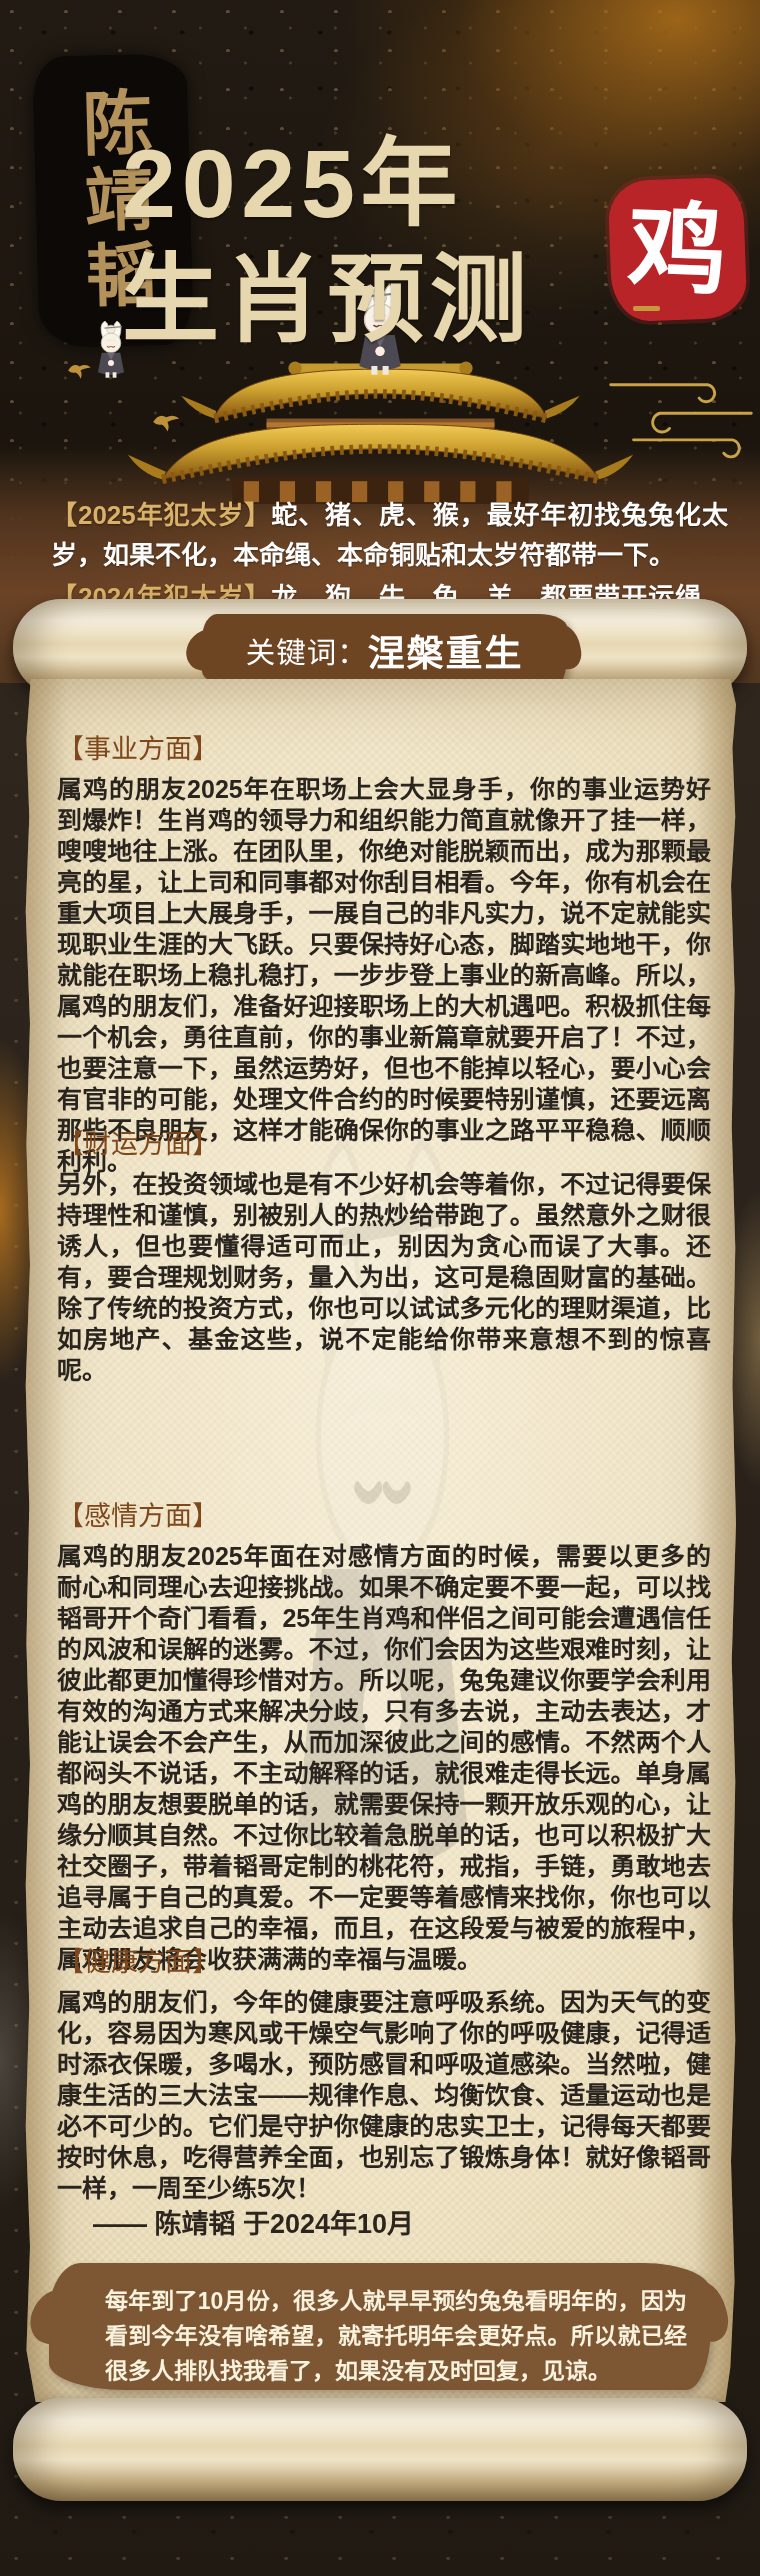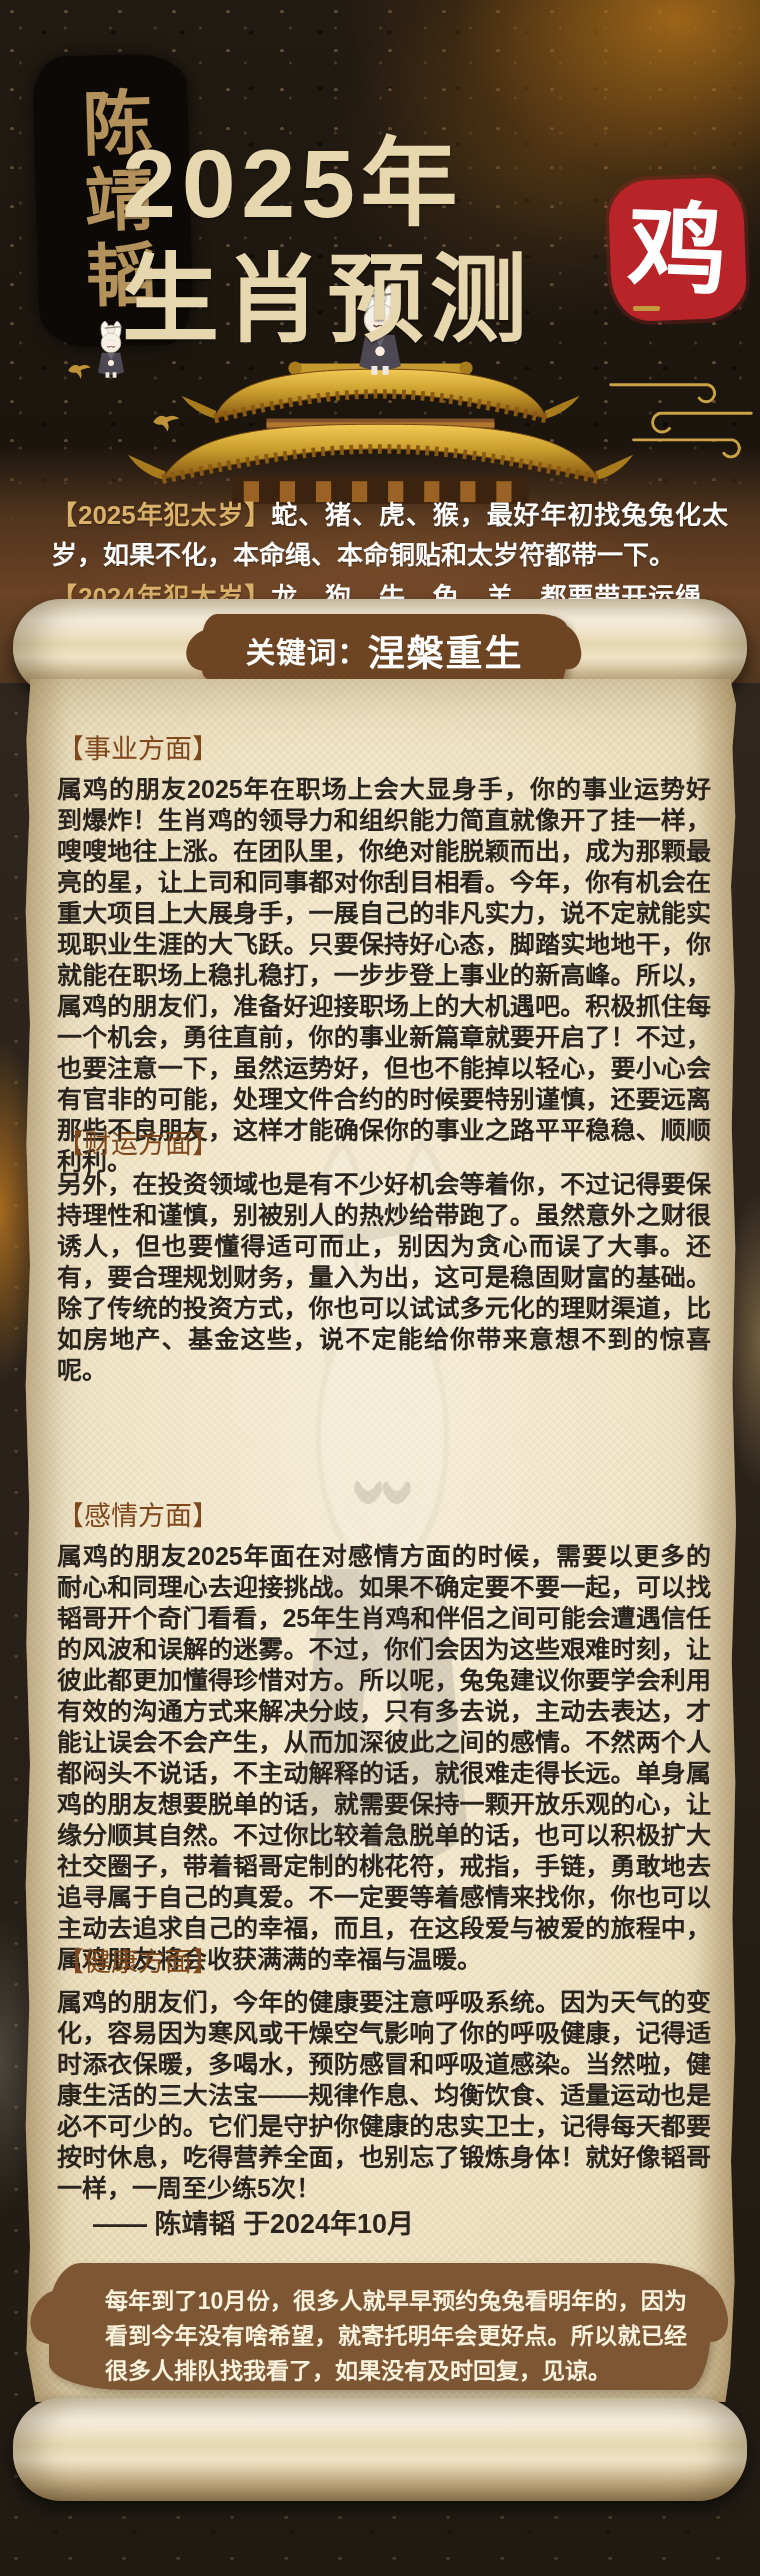--- a/index.html
+++ b/index.html
@@ -93,21 +93,21 @@
     clip-path:polygon(0.8% 0,99.2% 0,100% 1.5%,99.5% 4%,99.9% 8%,99.3% 12%,99.8% 18%,99.4% 26%,99.9% 33%,99.5% 41%,100% 49%,99.4% 57%,99.9% 64%,99.5% 72%,99.9% 79%,99.3% 86%,99.8% 93%,99.2% 98%,98.5% 100%,1.5% 100%,0.2% 97%,0.7% 91%,0.1% 84%,0.6% 77%,0.1% 70%,0.7% 63%,0.2% 56%,0.6% 48%,0.1% 41%,0.7% 34%,0.2% 27%,0.7% 20%,0.1% 13.5%,0.6% 8%,0.2% 3.5%);
   }
   .keyword-banner{
     position:absolute;left:202px;top:614px;width:365px;height:72px;
     background:#6e4523;border-radius:15px 28.5px 11.4px 32px/25px 13.3px 30px 15px;
     display:flex;align-items:center;justify-content:center;
     box-shadow:3.8px 3.8px 7.6px rgba(60,35,10,.35);
   }
   .keyword-banner::before{content:"";position:absolute;left:-15px;top:15px;width:38px;height:42px;background:#6e4523;border-radius:60% 40% 55% 45%;transform:rotate(14deg);}
   .keyword-banner::after{content:"";position:absolute;right:-13.3px;top:9.5px;width:34px;height:46px;background:#6e4523;border-radius:45% 55% 40% 60%;transform:rotate(-12deg);}
-  .keyword-banner .kprefix{color:#fff;font-size:29.5px;font-weight:700;letter-spacing:1px;}
+  .keyword-banner .kprefix{color:#fff;font-size:29.5px;font-weight:400;letter-spacing:1px;}
   .keyword-banner .kword{color:#fff;font-size:37px;font-weight:900;letter-spacing:1.9px;}
   .watermark{position:absolute;left:240px;top:1127px;width:285px;height:825px;opacity:.16;filter:grayscale(35%);}
   
   .section{position:absolute;left:57px;width:654px;}
   .section h2{margin:0 0 9.5px 0;font-size:27px;line-height:30px;font-weight:400;color:#7f481c;}
   .section p{margin:0;font-size:25px;line-height:31px;font-weight:700;color:#2a241f;text-align:justify;}
   .sec-career{top:734px;}
   .sec-wealth{top:1090px;margin-top:39px;}
   .sec-love{top:1501px;}
   .sec-health{top:1947px;}

